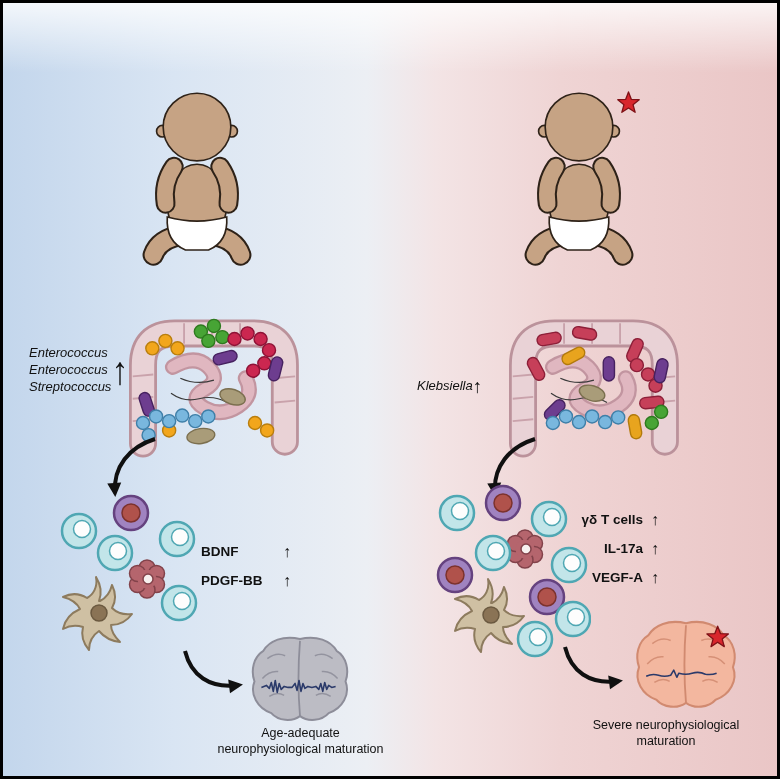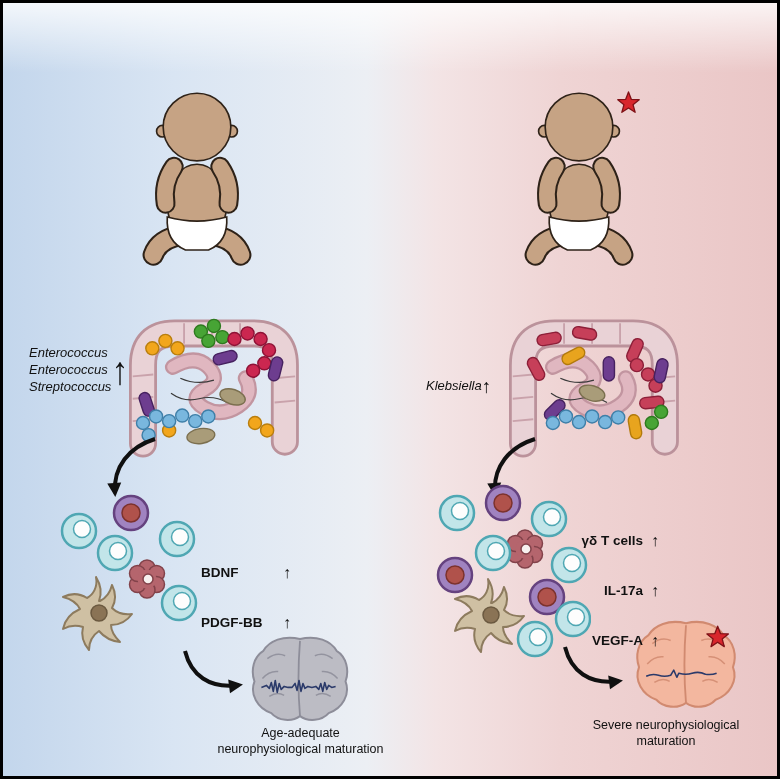--- a/index.html
+++ b/index.html
@@ -19,23 +19,23 @@
   .t2 { font-size:13px; font-weight:bold; margin-top:3px; }
   .group-label { position:absolute; font-weight:bold; font-size:13.5px; line-height:1.25; white-space:pre-line; z-index:2; }
   #gl-left  { left:30px;  top:92px; }
   #gl-right { left:413px; top:92px; }
   .bact { position:absolute; display:flex; align-items:center; z-index:2; }
   .bact .lines { font-style:italic; font-size:13px; line-height:1.3; }
   .up-big { font-size:34px; font-weight:bold; line-height:1; transform:scaleY(1.15); }
   .up-med { font-size:19px; font-weight:bold; line-height:1; }
   .up { font-size:16px; font-weight:bold; line-height:1; }
   #bact-left  { left:26px;  top:342px; }
-  #bact-right { left:423px; top:374px; }
+  #bact-right { left:414px; top:374px; }
   .markers { position:absolute; font-weight:bold; font-size:13.5px; z-index:2; }
-  .markers .row { display:flex; align-items:center; gap:8px; height:29px;margin-top:21px; }
+  .markers .row { display:flex; align-items:center; gap:8px; height:29px; }
   .markers.alignL .row { justify-content:space-between; }
   .markers.alignR .row { justify-content:flex-end; }
   #mk-left  { left:198px; top:534px; width:90px; }
   #mk-right { left:556px; top:502px; width:100px; }
   .outcome { position:absolute; text-align:center; font-size:12.5px; line-height:1.3; white-space:pre-line; z-index:2; }
   #out-left  { left:200px; top:722px; width:195px;text-align:center; }
   #out-right { left:568px; top:714px; width:190px; }
 </style>
 </head>
 <body>

